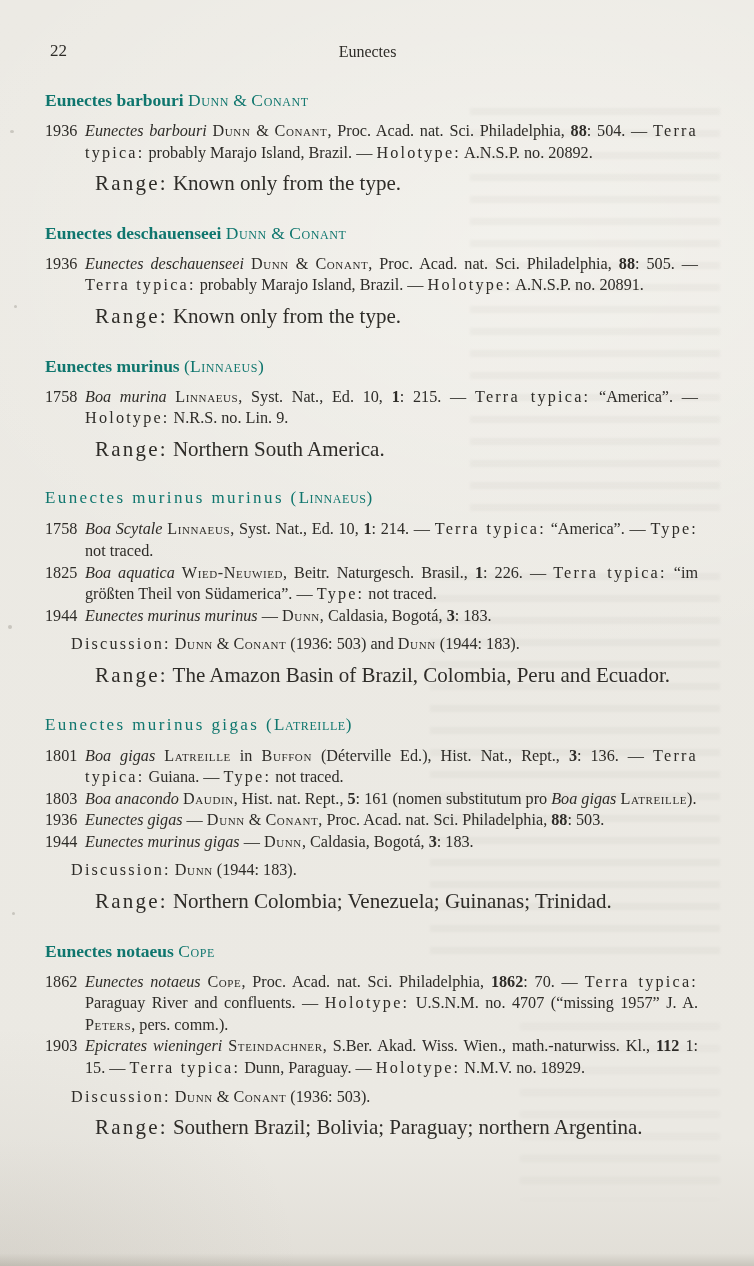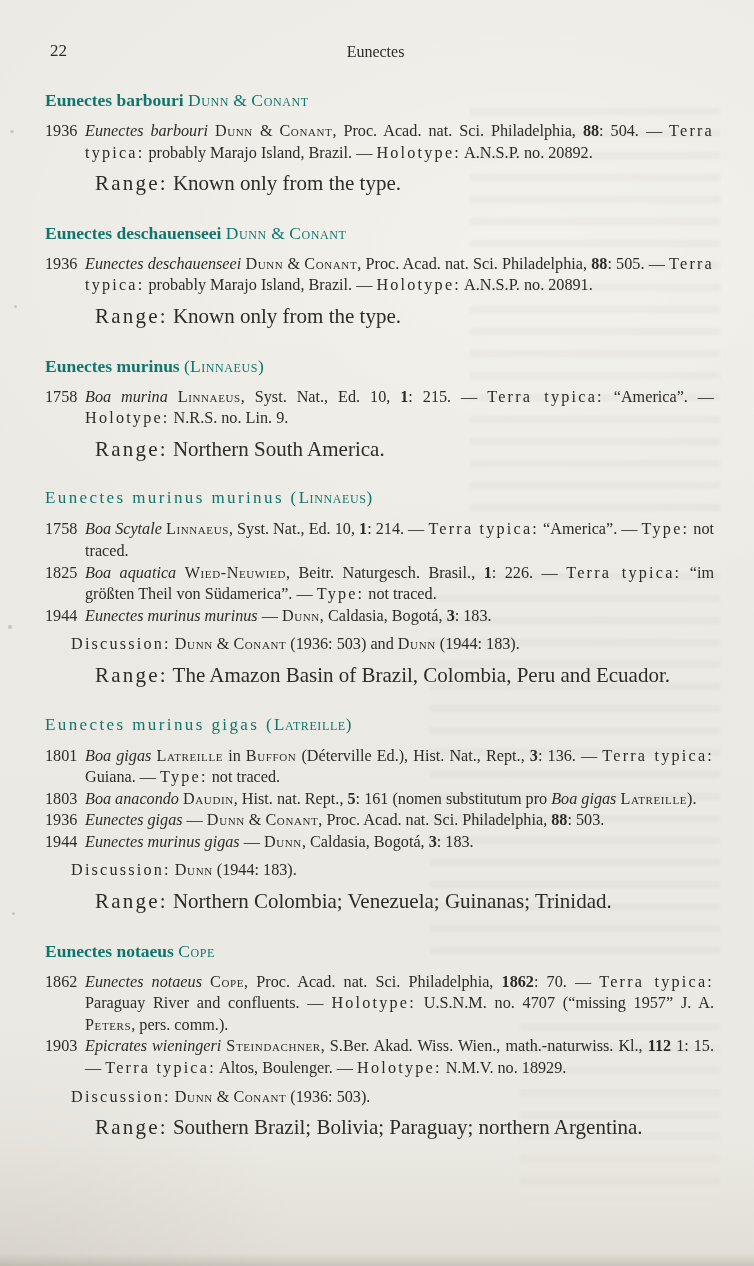--- a/index.html
+++ b/index.html
@@ -8,21 +8,21 @@
     background:
       radial-gradient(ellipse 900px 600px at 70% 20%, rgba(255,255,252,0.35), rgba(0,0,0,0) 70%),
       radial-gradient(ellipse 500px 400px at 0% 100%, rgba(120,112,98,0.10), rgba(0,0,0,0) 60%),
       linear-gradient(to bottom, #eceae4 0%, #ebe9e3 90%, #e2dfd8 99%, #c9c5bc 100%),
       #ebe9e3;
     font-family:"Liberation Serif", serif;
     color:#2e2c28;
   }
   .page{
     position:absolute; inset:0;
-    padding:40px 40px 0 45px;
+    padding:40px 56px 0 45px;
     box-sizing:border-box;
     font-size:16.2px; line-height:21.6px;
   }
   
   .pagehead{position:relative;height:22px;margin-bottom:6px;}
   .pageno{position:absolute;left:5px;top:0;font-size:17px;}
   .runhead{position:absolute;left:0;right:8px;top:1px;text-align:center;font-size:16px;}
   
   h2.sphead{
     font-size:17.5px; line-height:22px; font-weight:normal;
@@ -166,20 +166,20 @@
   <section>
     <h2 class="sphead"><span class="b">Eunectes notaeus </span><span class="sc">Cope</span></h2>
     <div class="entries">
   <div class="entry">
     <span class="year">1862</span>
     <span class="etext"><span class="i">Eunectes notaeus </span><span class="sc">Cope</span><span>, Proc. Acad. nat. Sci. Philadelphia, </span><span class="b">1862</span><span>: 70. — </span><span class="sp">Terra typica:</span><span> Paraguay River and confluents. — </span><span class="sp">Holotype:</span><span> U.S.N.M. no. 4707 (“missing 1957” J. A. </span><span class="sc">Peters</span><span>, pers. comm.).</span></span>
   </div>
 
   <div class="entry">
     <span class="year">1903</span>
-    <span class="etext"><span class="i">Epicrates wieningeri </span><span class="sc">Steindachner</span><span>, S.Ber. Akad. Wiss. Wien., math.-naturwiss. Kl., </span><span class="b">112</span><span> 1: 15. — </span><span class="sp">Terra typica:</span><span> Altos, Boulenger. — </span><span class="sp">Holotype:</span><span> N.M.V. no. 18929.</span></span>
+    <span class="etext"><span class="i">Epicrates wieningeri </span><span class="sc">Steindachner</span><span>, S.Ber. Akad. Wiss. Wien., math.-naturwiss. Kl., </span><span class="b">112</span><span> 1: 15. — </span><span class="sp">Terra typica:</span><span> Dunn, Paraguay. — </span><span class="sp">Holotype:</span><span> N.M.V. no. 18929.</span></span>
   </div>
 </div>
     <div class="disc"><span class="sp">Discussion:</span><span> </span><span class="sc">Dunn</span><span> &amp; </span><span class="sc">Conant</span><span> (1936: 503).</span></div>
     <div class="range"><span class="sp">Range:</span><span> Southern Brazil; Bolivia; Paraguay; northern Argentina.</span></div>
   </section>
 </div>
 </div>
 
 </body></html>

